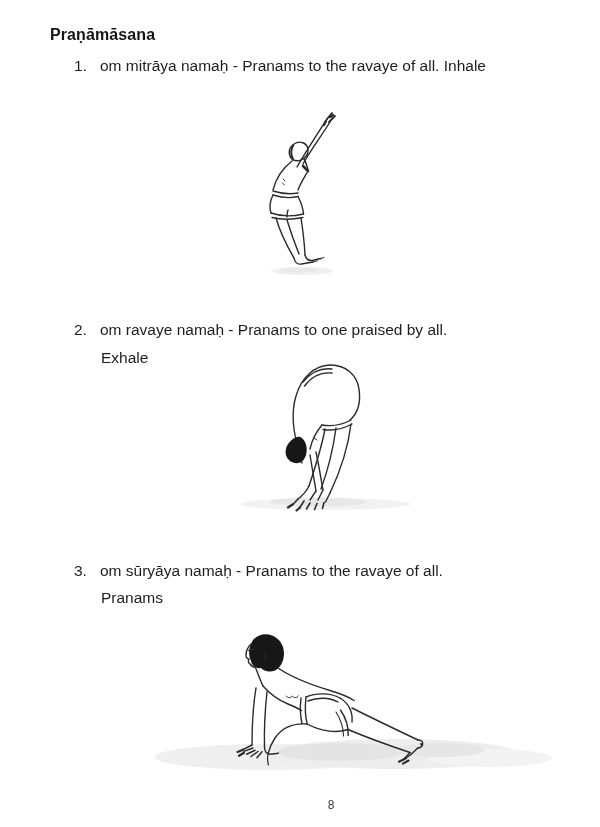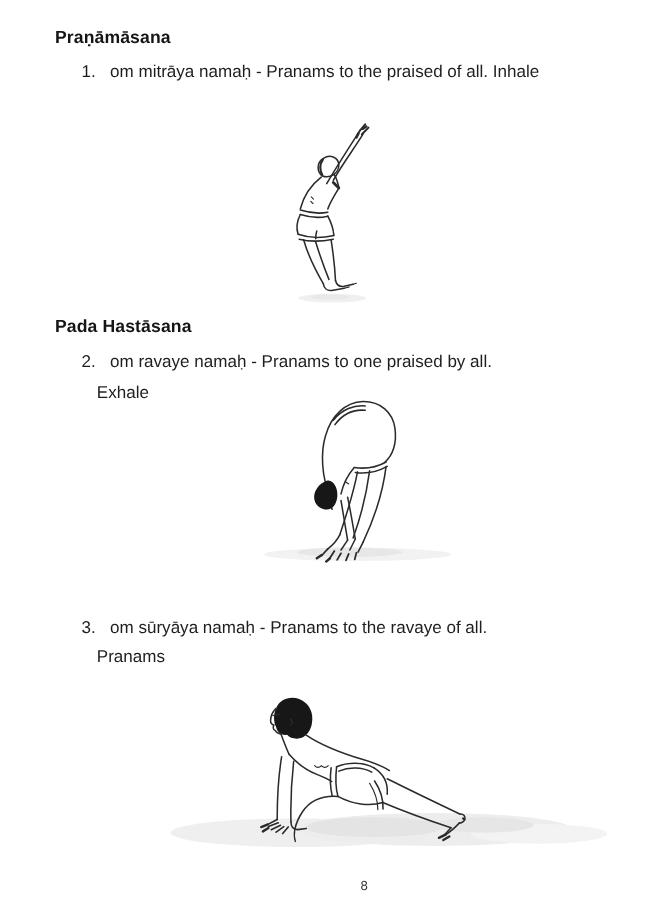--- a/index.html
+++ b/index.html
@@ -17,41 +17,41 @@
     font-size:16px;font-weight:bold;color:#151515;
     line-height:20px;letter-spacing:.1px;white-space:nowrap;
   }
   .list-item{
     position:absolute;left:74px;
     display:flex;align-items:flex-start;
     font-size:15.5px;line-height:20px;color:#1e1e1e;white-space:nowrap;
   }
   .list-num{width:26px;flex:0 0 26px;}
   .breath{
-    position:absolute;left:88px;
+    position:absolute;left:101px;
     font-size:15.5px;line-height:20px;color:#1e1e1e;
   }
   .fig{position:absolute;}
   .fig svg{display:block;width:100%;height:100%;}
   .page-number{
     position:absolute;top:797px;left:0;width:662px;
     text-align:center;font-size:12px;color:#3a3a3a;line-height:16px;
   }
   
   .ink{stroke:#2b2b2b;fill:none;stroke-linecap:round;stroke-linejoin:round;}
 </style>
 </head>
 <body>
 
 <div class="page">
 
   <div class="heading" style="top:25px">Praṇāmāsana</div>
   <div class="list-item" style="top:56px">
     <span class="list-num">1.</span>
-    <span>om mitrāya namaḥ - Pranams to the praised of all. Inhale</span>
+    <span>om mitrāya namaḥ - Pranams to the ravaye of all. Inhale</span>
   </div>
 
   <div class="fig" style="left:240px;top:98px;width:100px;height:185px">
     <svg viewBox="0 0 100 185" role="img" aria-label="line drawing of a man standing in a backbend, arms stretched up and back overhead">
       <ellipse cx="62" cy="173" rx="31" ry="4" fill="#f0f0f0"></ellipse>
       <ellipse cx="60" cy="172" rx="18" ry="2.5" fill="#e9e9e9"></ellipse>
       <g class="ink" stroke-width="1.4">
 
         <path d="M63,66 C70,53 82,37 90,24"></path>
         <path d="M57,69 C65,55 78,35 87,21"></path>
@@ -82,21 +82,20 @@
         <path d="M47,122 C51,135 55,146 59,156"></path>
         <path d="M61,120 C63,133 64.5,146 65,157"></path>
 
         <path d="M54,160 C54.5,164 57.5,166.5 61.5,166 L73,164"></path>
         <path d="M65,157 C66,161 69,163 73,162.3 L81,160.5"></path>
         <path d="M73,164 l4.5,-1.2 M81,160.5 l3,-1" stroke-width="1"></path>
       </g>
     </svg>
   </div>
 
-  <div class="heading" style="top:288px">Pada Hastāsana</div>
   <div class="list-item" style="top:320px">
     <span class="list-num">2.</span>
     <span>om ravaye namaḥ - Pranams to one praised by all.</span>
   </div>
   <div class="breath" style="top:348px">Exhale</div>
 
   <div class="fig" style="left:230px;top:362px;width:190px;height:150px">
     <svg viewBox="0 0 190 150" role="img" aria-label="line drawing of a man in standing forward bend, hands reaching down to the feet">
       <ellipse cx="95" cy="142" rx="85" ry="6" fill="#f2f2f2"></ellipse>
       <ellipse cx="88" cy="140" rx="48" ry="4.5" fill="#e7e7e7"></ellipse>

